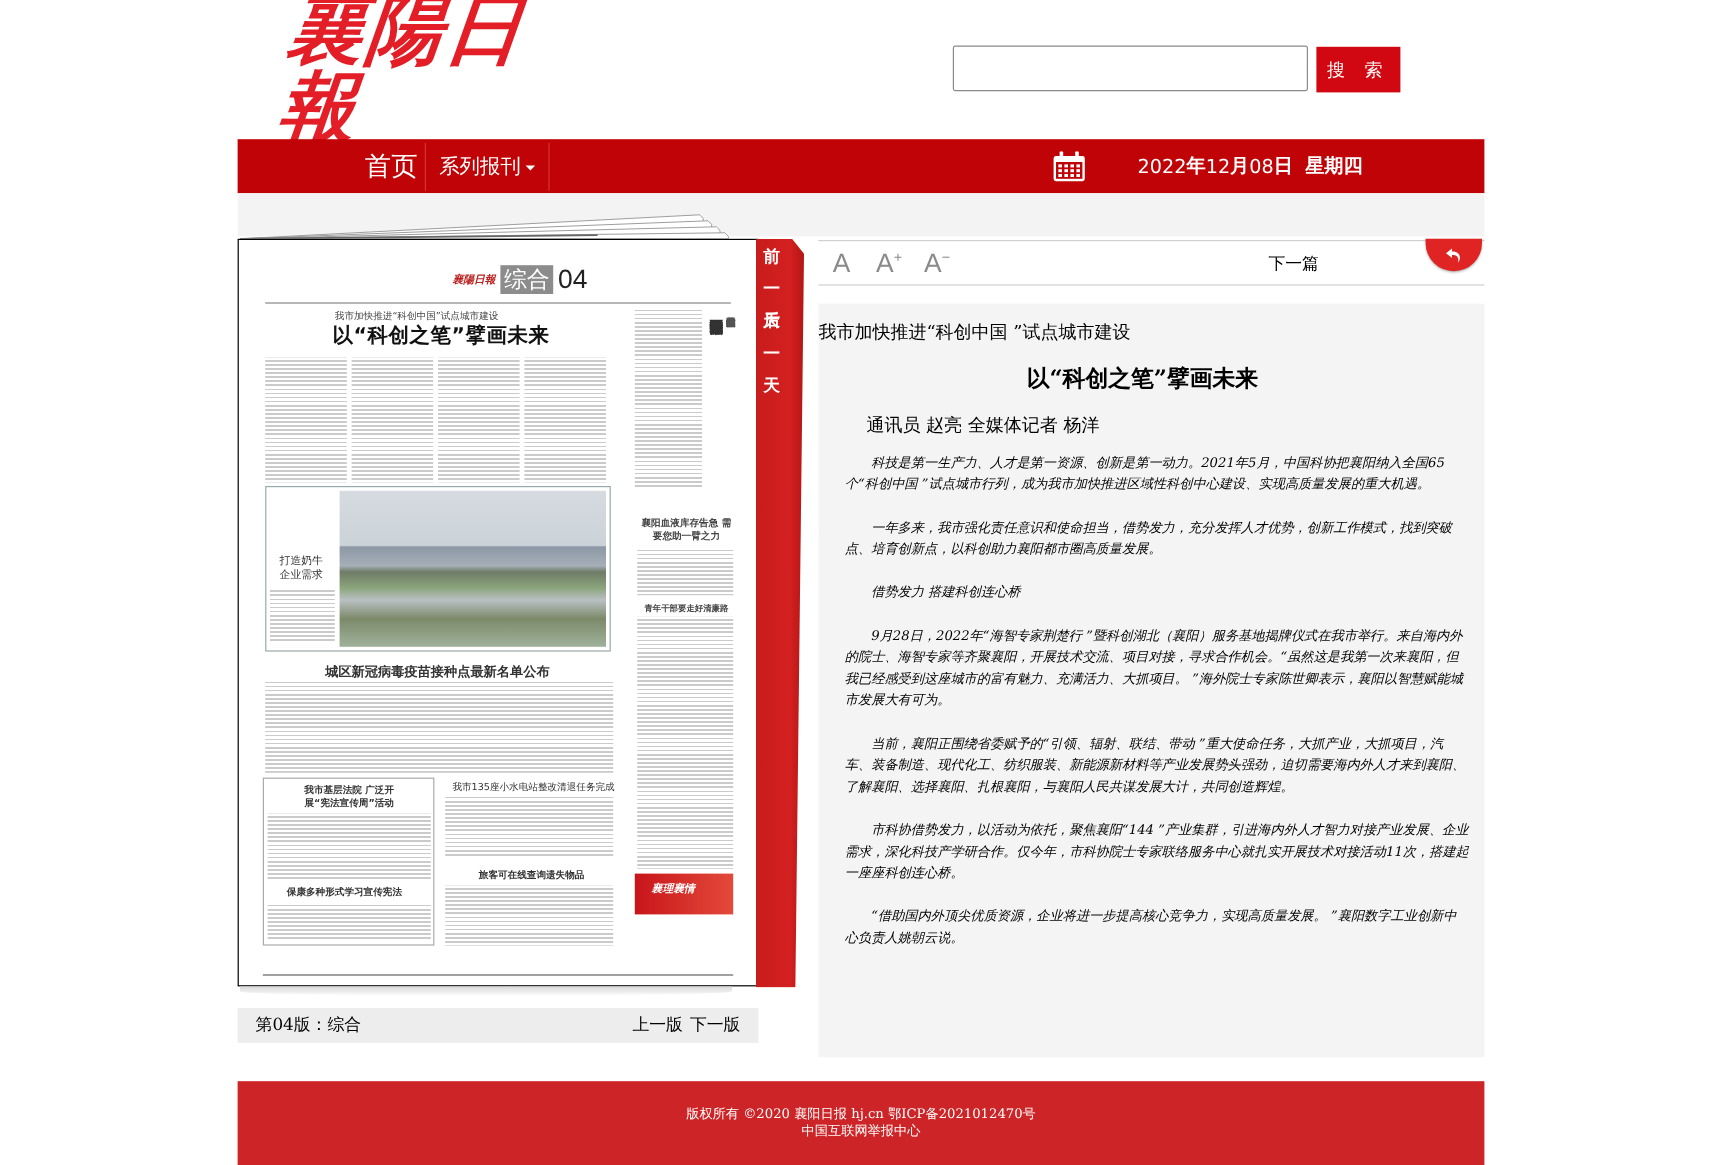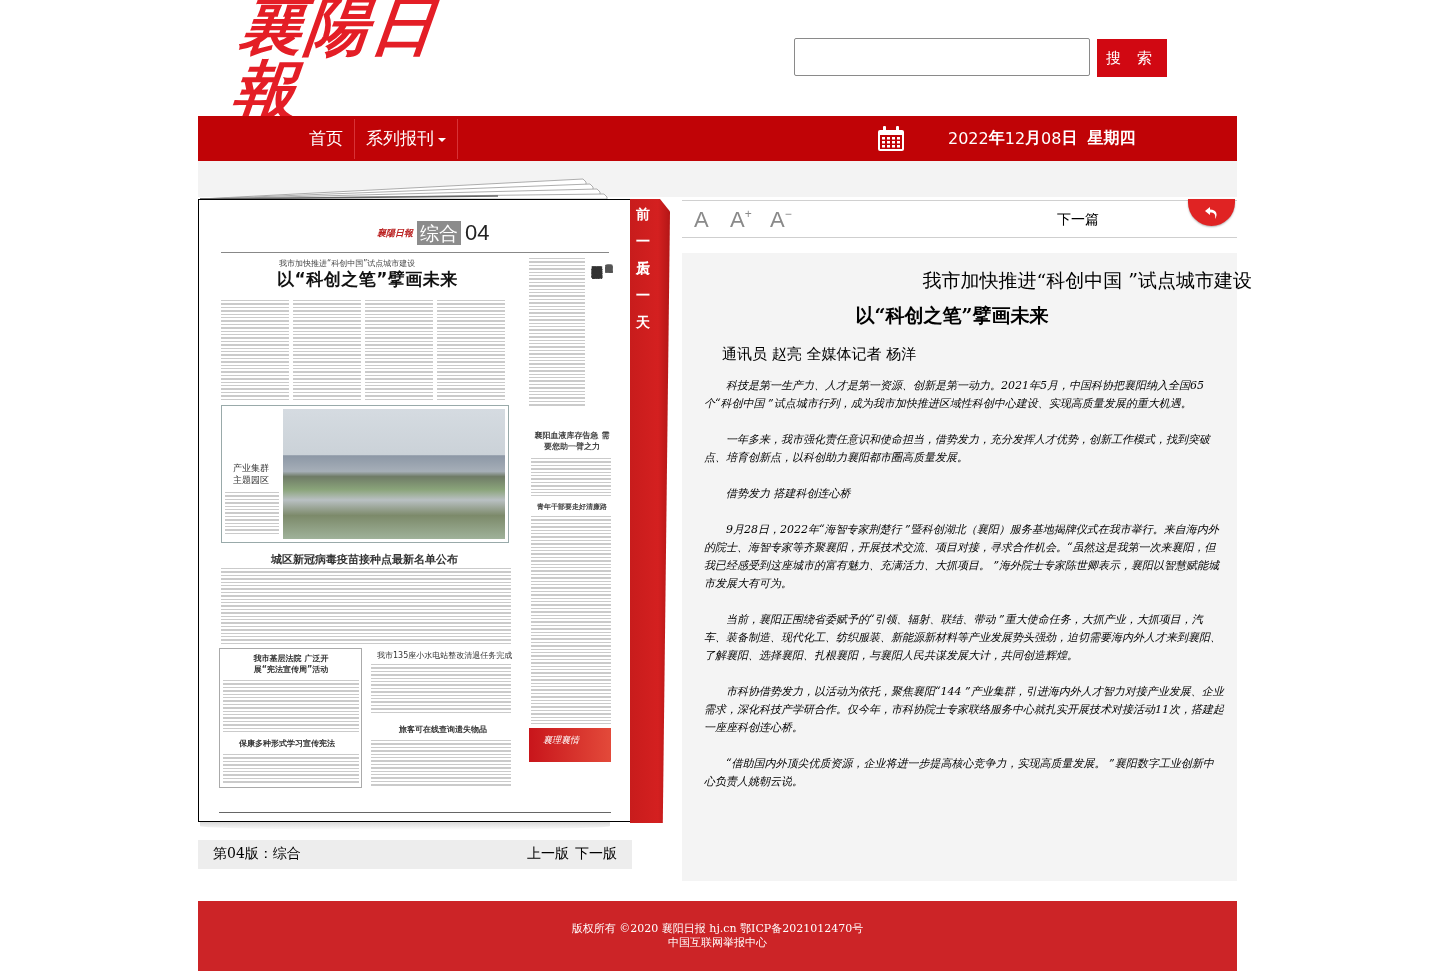--- a/index.html
+++ b/index.html
@@ -8,21 +8,21 @@
 
   
   .logo { position: absolute; left: 236px; top: 16px; width: 254px; height: 84px; display: flex; align-items: center; }
   .logo span { font-family: "DejaVu Serif", "Liberation Serif", serif; font-weight: bold; font-style: italic;
     color: #e41e26; font-size: 64px; letter-spacing: 2px; line-height: 1; transform: skewX(-6deg); display: inline-block; }
   .search-box { position: absolute; left: 794px; top: 38px; width: 296px; height: 38px; border: 1px solid #8a8a8a; border-radius: 2px; background: #fff; font-size: 14px; padding: 0 8px; }
   .search-btn { position: absolute; left: 1097px; top: 39px; width: 70px; height: 38px; background: #d10812; color: #fff; border: none; font-size: 15px; letter-spacing: 6px; display:flex; align-items:center; justify-content:center; }
 
   
   .navbar { position: absolute; left: 198px; top: 116px; width: 1039px; height: 45px; background: #c00306; }
-  .nav-home { position: absolute; left: 100px; top: 0; height: 45px; width: 56px; color: #fff; font-size: 17px; display:flex; align-items:center; justify-content:center; }
+  .nav-home { position: absolute; left: 100px; top: 0; height: 45px; width: 56px; color: #fff; font-size: 22px; display:flex; align-items:center; justify-content:center; }
   .nav-sep { position: absolute; top: 3px; width: 1px; height: 40px; background: #d83236; }
   .nav-series { position: absolute; left: 157px; top: 0; height: 45px; width: 102px; color: #fff; font-size: 17px; display:flex; align-items:center; justify-content:center; gap: 4px; }
   .caret { display:inline-block; width:0; height:0; border-left:4px solid transparent; border-right:4px solid transparent; border-top:4px solid #fff; margin-top: 2px; }
   .cal-icon { position: absolute; left: 679px; top: 10px; width: 28px; height: 26px; }
   .date-text { position: absolute; left: 750px; top: 0; height: 45px; display:flex; align-items:center; color: #fff; font-size: 16px; }
   .date-text b { font-weight: bold; }
 
   
   .gray-band { position: absolute; left: 198px; top: 161px; width: 1039px; height: 36px; background: #f3f3f3; }
   .paper-stack { position: absolute; left: 198px; top: 168px; width: 420px; height: 32px; }
@@ -46,21 +46,21 @@
   .np-vert { position:absolute; left: 390px; top: 58px; width: 14px; font-size: 11px; line-height: 13px; color:#333; writing-mode: vertical-rl; font-weight: bold; }
   .np-vert2 { position:absolute; left: 404px; top: 58px; width: 10px; font-size: 8px; line-height: 10px; color:#555; writing-mode: vertical-rl; }
   .np-head-r1 { position:absolute; left: 333px; top: 230px; font-size: 8px; color:#444; font-weight: bold; text-align:center; width: 80px; line-height: 11px;}
   .np-head-r2 { position:absolute; left: 333px; top: 302px; font-size: 7px; color:#444; font-weight: bold; text-align:center; width: 80px;}
   .np-box { position:absolute; left: 20px; top: 448px; width: 143px; height: 140px; border: 1px solid #aaa; }
   .np-box-title { position:absolute; left: 52px; top: 453px; font-size: 8px; color:#333; text-align:center; width: 80px; line-height: 11px; font-weight:bold;}
   .np-box-title2 { position:absolute; left: 40px; top: 538px; font-size: 8px; color:#333; font-weight:bold; }
   .np-mid-title { position:absolute; left: 178px; top: 450px; font-size: 8px; color:#333; font-weight:normal; }
   .np-mid-title2 { position:absolute; left: 200px; top: 524px; font-size: 8px; color:#333; font-weight:bold; }
   .np-ad { position:absolute; left: 330px; top: 528px; width: 82px; height: 34px; background: linear-gradient(90deg,#c8151b,#e34a3a); }
-  .np-ad-txt { position:absolute; left: 344px; top: 534px; font-size: 9px; color:#fff; font-weight: normal; font-style: italic; }
+  .np-ad-txt { position:absolute; left: 344px; top: 534px; font-size: 9px; color:#fff; font-weight: bold; font-style: italic; }
   .np-bottom-rule { position:absolute; left: 20px; right: 20px; top: 612px; height: 1px; background:#666; }
 
   
   .day-tab { position: absolute; left: 630px; top: 199px; width: 40px; height: 624px;
     background: linear-gradient(90deg, #c81c1c 0%, #d42020 70%, #b31616 100%);
     clip-path: polygon(0 0, 75% 0, 100% 2%, 82% 100%, 0 100%); }
   .day-link { position: absolute; left: 633px; width: 20px; color: #fff; font-weight: bold; font-size: 14px; line-height: 27px; text-align:center; }
 
   
   .page-foot { position: absolute; left: 198px; top: 840px; width: 434px; height: 29px; background: #ededed; font-size: 14px; }
@@ -69,21 +69,21 @@
   .page-foot .next { position:absolute; left: 377px; top: 5px; font-family: "DejaVu Serif", serif; }
 
   
   .tools-row { position: absolute; left: 682px; top: 200px; width: 555px; height: 38px; border-bottom: 1px solid #cfcfcf; border-top: 1px solid #d0d0d0; }
   .fs-btn { position: absolute; top: 6px; color:#8a8a8a; font-size: 22px; font-family: "Liberation Sans", sans-serif; }
   .fs-btn sup { font-size: 12px; vertical-align: 9px; }
   .next-article { position: absolute; left: 375px; top: 10px; font-size: 14px; font-family: "DejaVu Serif", serif; }
   .back-btn { position: absolute; left: 1188px; top: 199px; width: 47px; height: 27px; background: #e02323; border-radius: 0 0 24px 24px; display:flex; align-items:center; justify-content:center; box-shadow: 0 1px 2px rgba(0,0,0,.3); }
 
   .article { position: absolute; left: 682px; top: 253px; width: 555px; height: 628px; background: #f4f4f4; font-family: "DejaVu Serif", "Liberation Serif", serif; }
-  .art-subtitle { position:absolute; left: 0; top: 15px; width: 570px; text-align:right; font-size: 19px; }
+  .art-subtitle { position:absolute; left: 0; top: 15px; width: 570px; text-align:left; font-size: 15px; }
   .art-title { position:absolute; left: 0; top: 50px; width: 540px; text-align:center; font-size: 19px; font-weight: bold; }
   .art-byline { position:absolute; left: 40px; top: 92px; font-size: 15px; }
   .art-body { position:absolute; left: 22px; top: 124px; width: 520px; font-size: 11px; line-height: 18px; font-style: italic; }
   .art-body p { text-indent: 2em; margin-bottom: 18px; }
 
   
   .footer { position: absolute; left: 198px; top: 901px; width: 1039px; height: 70px; background: #cc2427; color:#fff; font-family: "DejaVu Serif", serif; font-size: 11px; text-align:center;padding-left:28px; }
   .footer .l1 { position:absolute; left:0; right:0; top: 20px; }
   .footer .l2 { position:absolute; left:0; right:0; top: 34px; }
 </style>
@@ -157,21 +157,21 @@
   <div class="np-vert">襄阳市国家可持续发展实验区获评优秀等次</div>
   <div class="np-vert2">湖北省可持续发展实验区评估结果公布</div>
   <div class="np-col" style="left:330px; top:56px; width:56px; height:150px;"></div>
   <div class="np-head-r1">襄阳血液库存告急 需要您助一臂之力</div>
   <div class="np-col" style="left:332px; top:256px; width:80px; height:40px;"></div>
   <div class="np-head-r2">青年干部要走好清廉路</div>
   <div class="np-col" style="left:332px; top:314px; width:80px; height:210px;"></div>
 
   <div class="np-photo-frame"></div>
   <div class="np-photo"></div>
-  <div class="np-side-label">产业集群 主题园区</div>
+  <div class="np-side-label">打造奶牛 企业需求</div>
   <div class="np-col" style="left:26px; top:290px; width:54px; height:45px;"></div>
 
   <div class="np-head2">城区新冠病毒疫苗接种点最新名单公布</div>
   <div class="np-col" style="left:22px; top:366px; width:290px; height:78px;"></div>
 
   <div class="np-box"></div>
   <div class="np-box-title">我市基层法院 广泛开展“宪法宣传周”活动</div>
   <div class="np-col" style="left:24px; top:478px; width:136px; height:56px;"></div>
   <div class="np-box-title2">保康多种形式学习宣传宪法</div>
   <div class="np-col" style="left:24px; top:552px; width:136px; height:32px;"></div>

